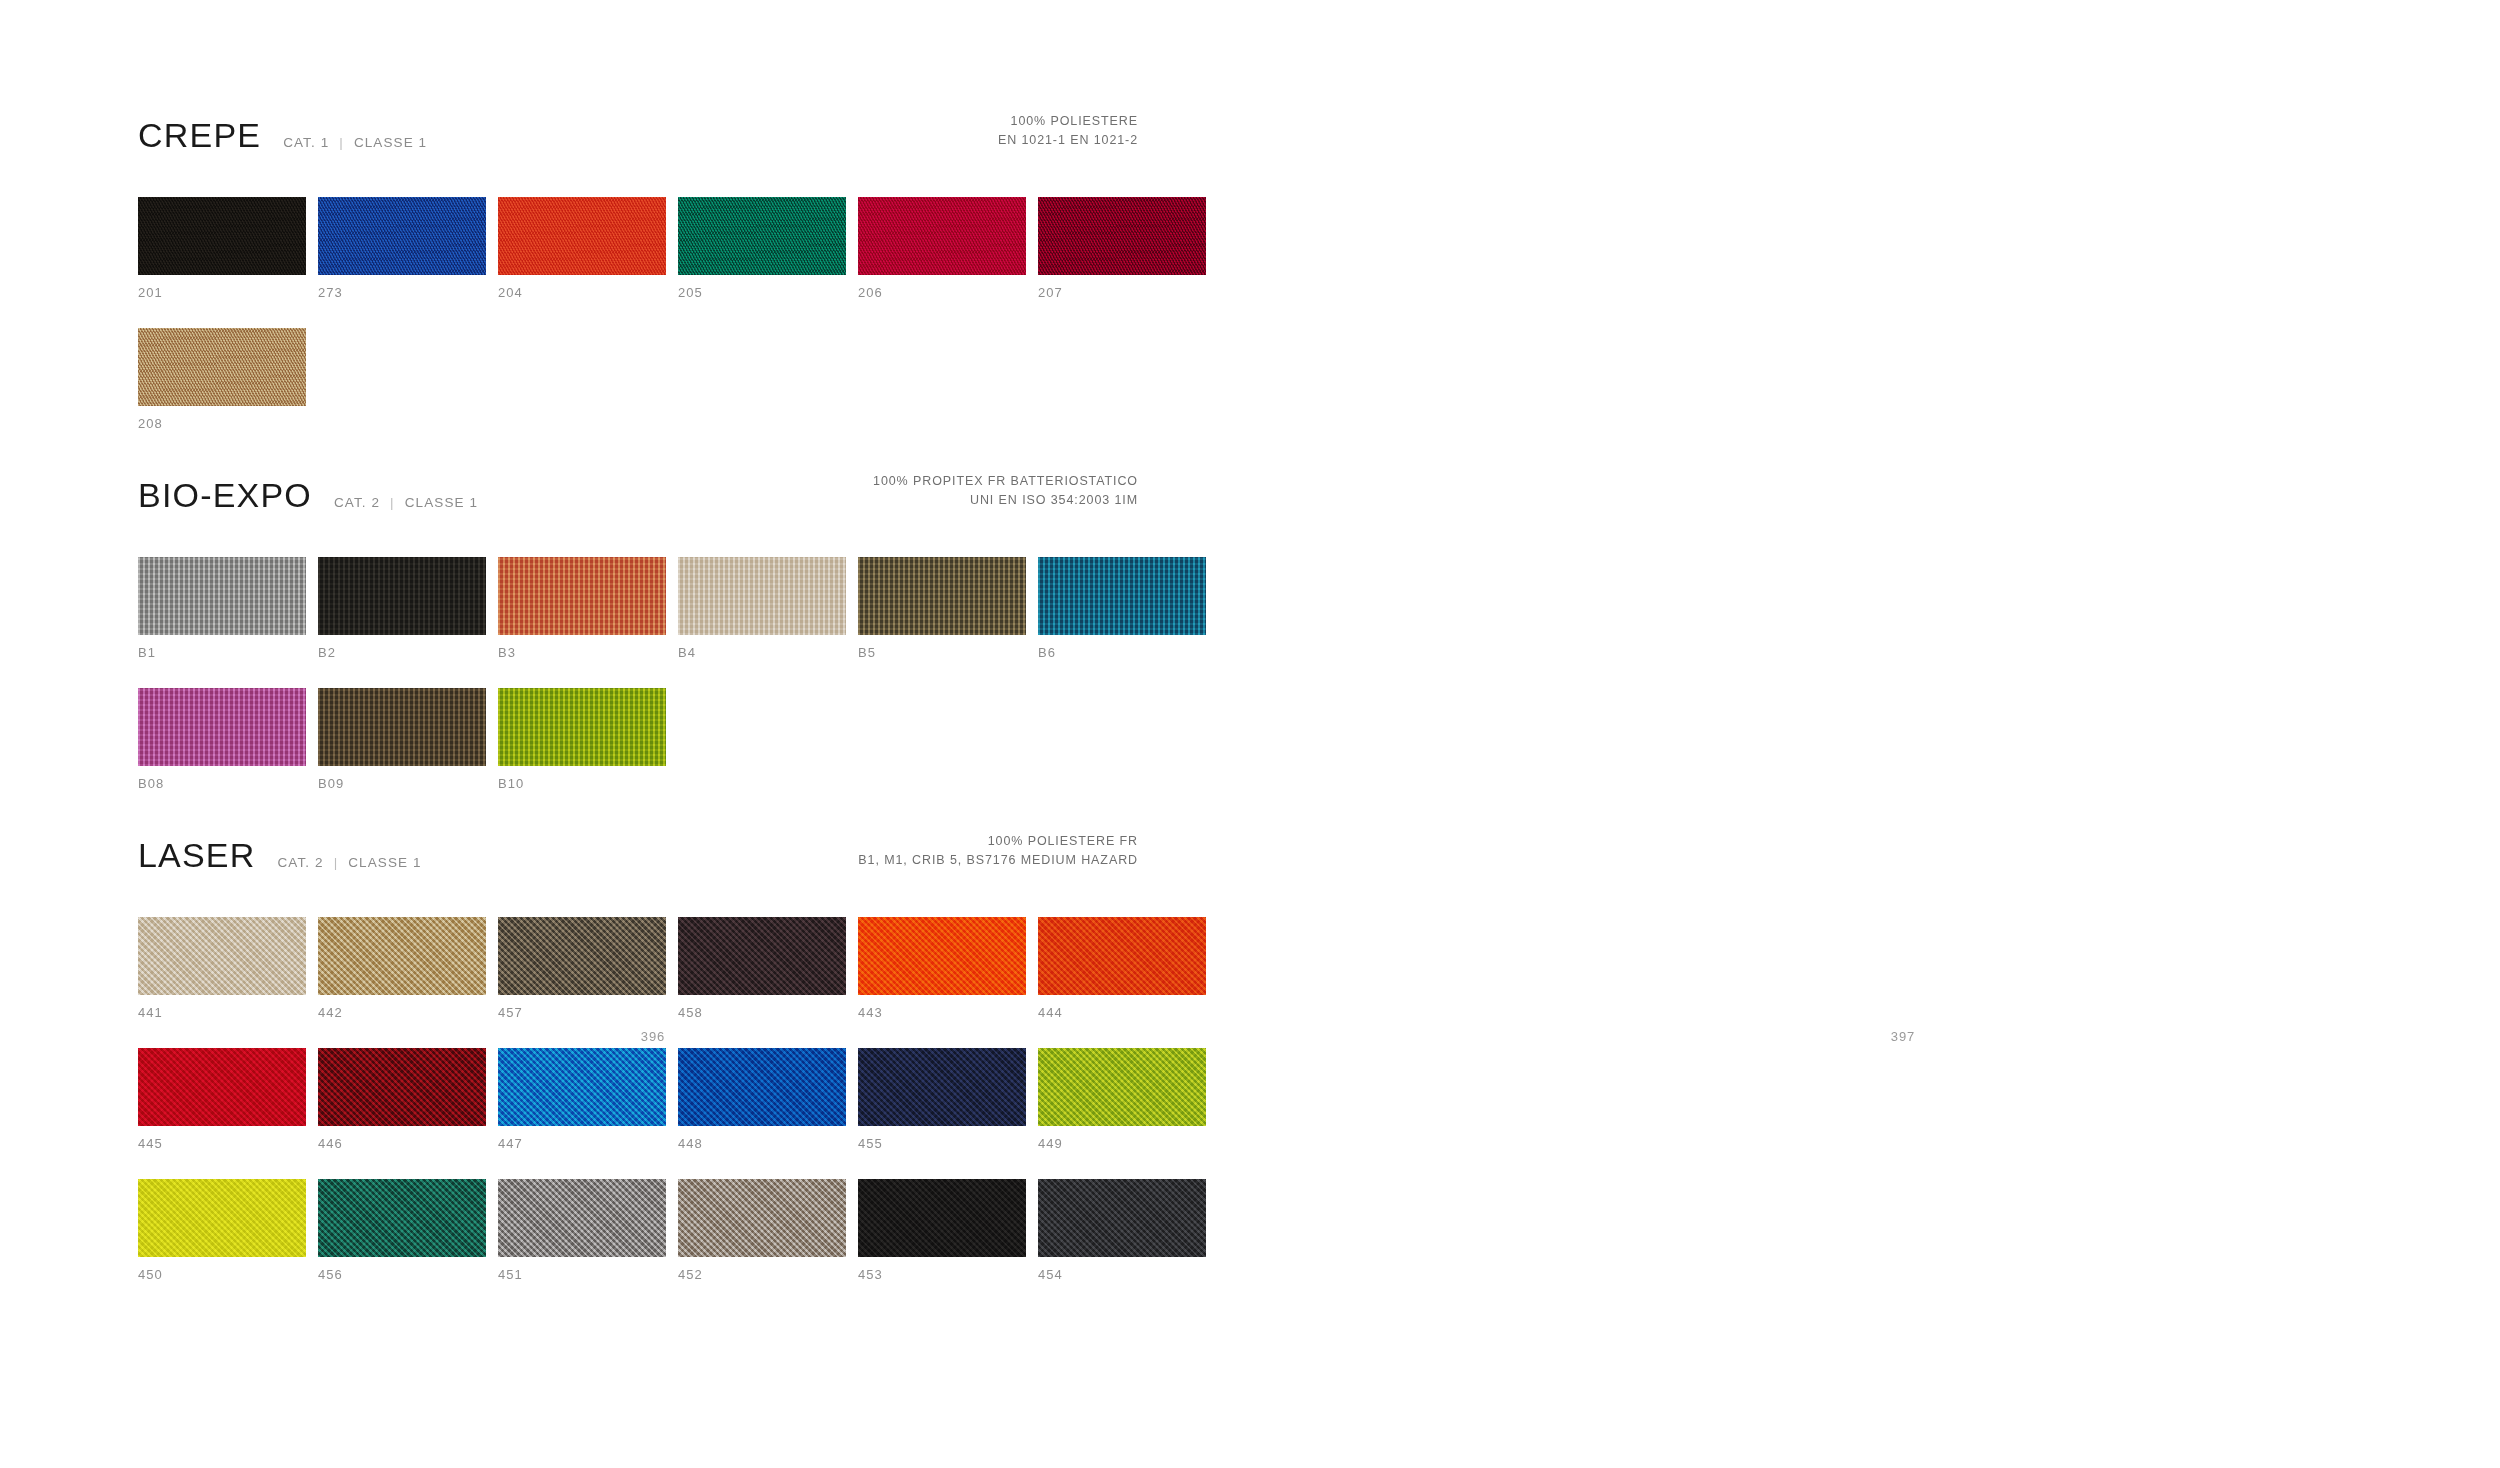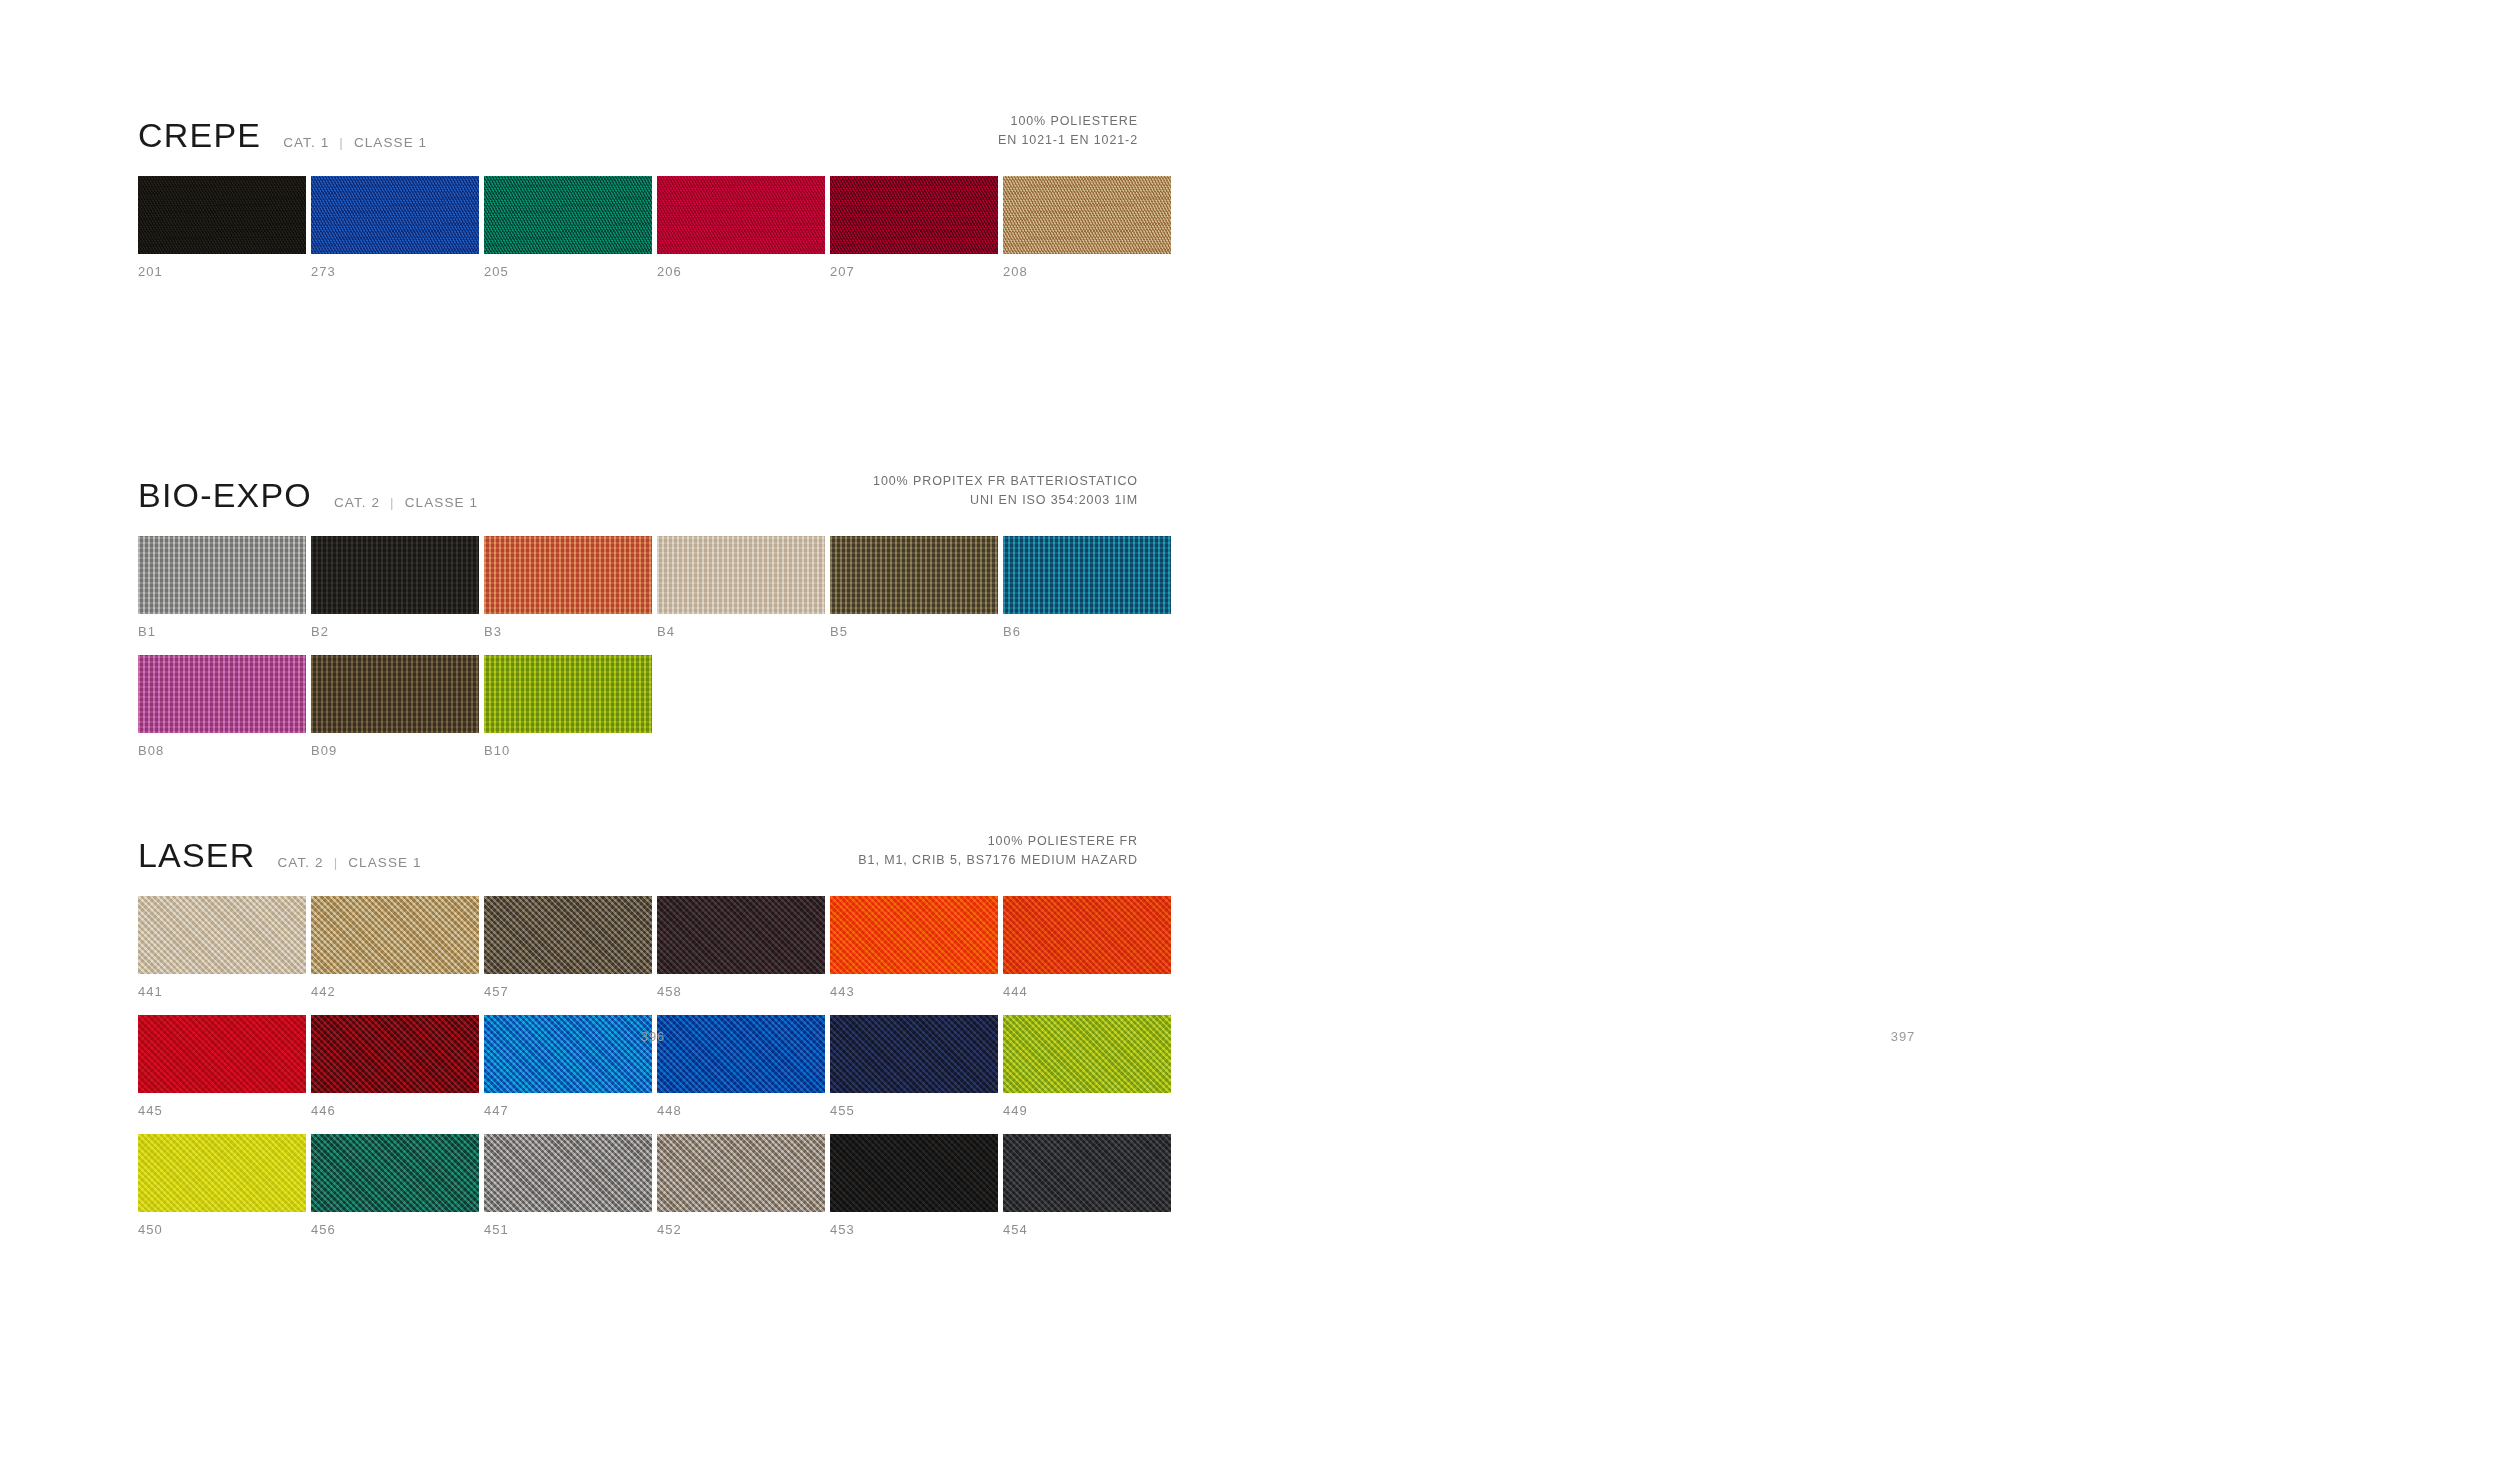--- a/index.html
+++ b/index.html
@@ -57,21 +57,22 @@
     color: #6f6f6f;
     white-space: pre-line;
   }
 
   
   .grid {
     display: grid;
     grid-template-columns: repeat(6, 168px);
     column-gap: 5px;
     row-gap: 0px;
-    margin-top: 12px;
+    margin-top: 33px;
+    gap: 12px;
   }
   .cell { width: 168px; }
   .swatch {
     width: 168px; height: 78px;
     background-color: #ccc;
     background-blend-mode: overlay, normal;
     position: relative;
     overflow: hidden;
   }
   .swatch .tex {
@@ -135,20 +136,26 @@
               <div class="swatch" style="background-color: rgb(26, 23, 19);">
                 <div class="tex tex-melange"></div>
               </div>
               <div class="code">201</div>
             </div>
             <div class="cell">
               <div class="swatch" style="background-color: rgb(23, 67, 155);">
                 <div class="tex tex-melange"></div>
               </div>
               <div class="code">273</div>
+            </div>
+            <div class="cell">
+              <div class="swatch" style="background-color: rgb(216, 54, 29);">
+                <div class="tex tex-melange"></div>
+              </div>
+              <div class="code">204</div>
             </div>
             <div class="cell">
               <div class="swatch" style="background-color: rgb(4, 107, 82);">
                 <div class="tex tex-melange"></div>
               </div>
               <div class="code">205</div>
             </div>
             <div class="cell">
               <div class="swatch" style="background-color: rgb(178, 4, 47);">
                 <div class="tex tex-melange"></div>

